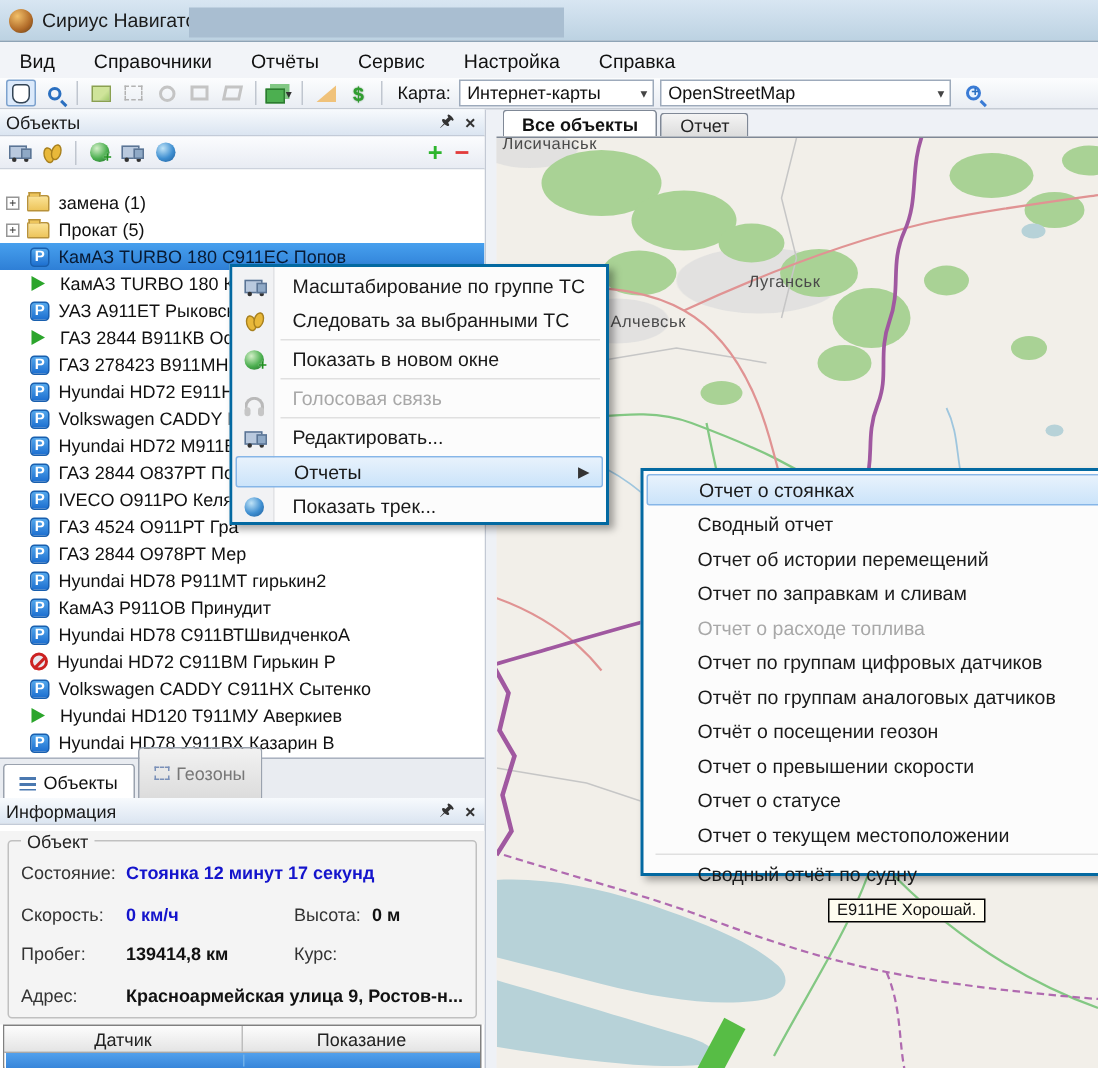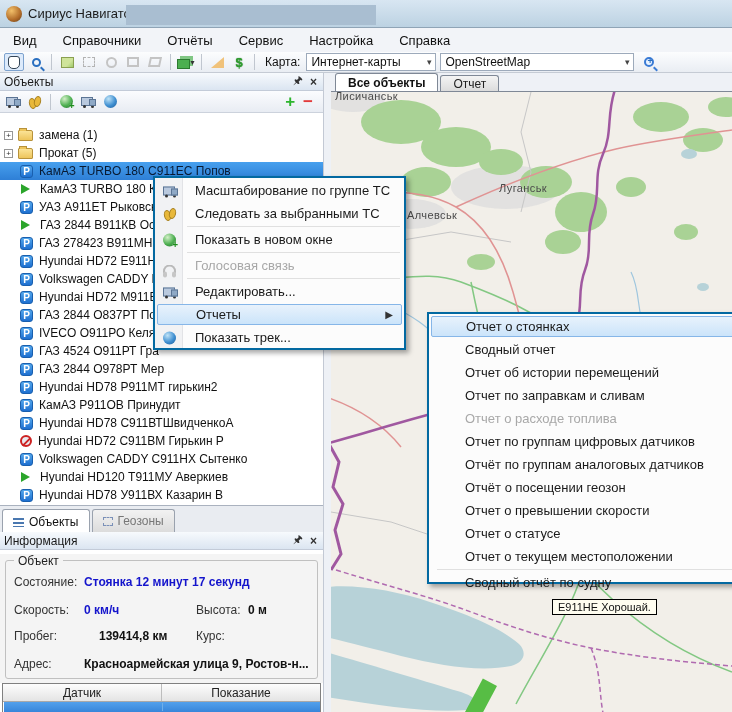--- a/index.html
+++ b/index.html
@@ -107,21 +107,21 @@
     background:#cc2222; transform:rotate(-45deg); }
   .trow.sel { background:linear-gradient(#47a0ee,#2e7fd6); color:#081a33; }
   .trow.sel .tlabel { font-weight:normal; }
 
   
   .lp-tabs { position:absolute; top:432px; left:0; right:0; height:27px; background:#e9ecf1;
     border-top:1px solid #aab2bf; display:flex; align-items:flex-end; padding-left:2px; font-size:12px; }
   .lp-tab { height:24px; display:flex; align-items:center; padding:0 10px; border:1px solid #9aa2ae;
     border-bottom:none; border-radius:3px 3px 0 0; margin-right:2px; }
   .lp-tab.active { background:#fff; font-weight:normal; color:#111; position:relative; top:1px; }
-  .lp-tab.inactive { background:linear-gradient(#f2f2f2,#dcdcdc); color:#777; height:23px;margin-top:28px; }
+  .lp-tab.inactive { background:linear-gradient(#f2f2f2,#dcdcdc); color:#777; height:34px;margin-top:28px; }
   .ic-list { width:11px; height:10px; margin-right:5px; background:
      linear-gradient(#4a78b0,#4a78b0) 0 1px/11px 2px no-repeat,
      linear-gradient(#4a78b0,#4a78b0) 0 5px/11px 2px no-repeat,
      linear-gradient(#4a78b0,#4a78b0) 0 9px/11px 1px no-repeat; }
   .ic-geo { width:10px; height:9px; border:1px dashed #7a90b8; margin-right:5px; }
 
   
   .info-hdr { position:absolute; top:459px; left:0; right:0; }
   .info-body { position:absolute; top:481px; left:0; right:0; height:129px; background:#f4f4f4; }
   .groupbox { position:absolute; left:5px; right:5px; top:6px; bottom:4px; border:1px solid #c0c0c0;
@@ -400,21 +400,21 @@
     <div class="info-body">
       <div class="groupbox">
         <span class="legend">Объект</span>
         <div class="inforow" style="left:8px; top:14px;"><span>Состояние:</span></div>
         <div class="inforow" style="left:78px; top:14px;"><span class="val blue">Стоянка 12 минут 17 секунд</span></div>
         <div class="inforow" style="left:8px; top:42px;"><span>Скорость:</span></div>
         <div class="inforow" style="left:78px; top:42px;"><span class="val blue">0 км/ч</span></div>
         <div class="inforow" style="left:190px; top:42px;"><span>Высота:</span></div>
         <div class="inforow" style="left:242px; top:42px;"><span class="val">0 м</span></div>
         <div class="inforow" style="left:8px; top:68px;"><span>Пробег:</span></div>
-        <div class="inforow" style="left:93px; top:68px;"><span class="val">139414,8 км</span></div>
+        <div class="inforow" style="left:78px; top:68px;"><span class="val">139414,8 км</span></div>
         <div class="inforow" style="left:190px; top:68px;"><span>Курс:</span></div>
         <div class="inforow" style="left:242px; top:68px;"><span class="val"></span></div>
         <div class="inforow" style="left:8px; top:96px;"><span>Адрес:</span></div>
         <div class="inforow" style="left:78px; top:96px; right:4px; white-space:nowrap; overflow:hidden;"><span class="val">Красноармейская улица 9, Ростов-н...</span></div>
       </div>
     </div>
 
     <div class="sensor-table">
       <div class="sensor-head">
         <div class="col">Датчик</div>

